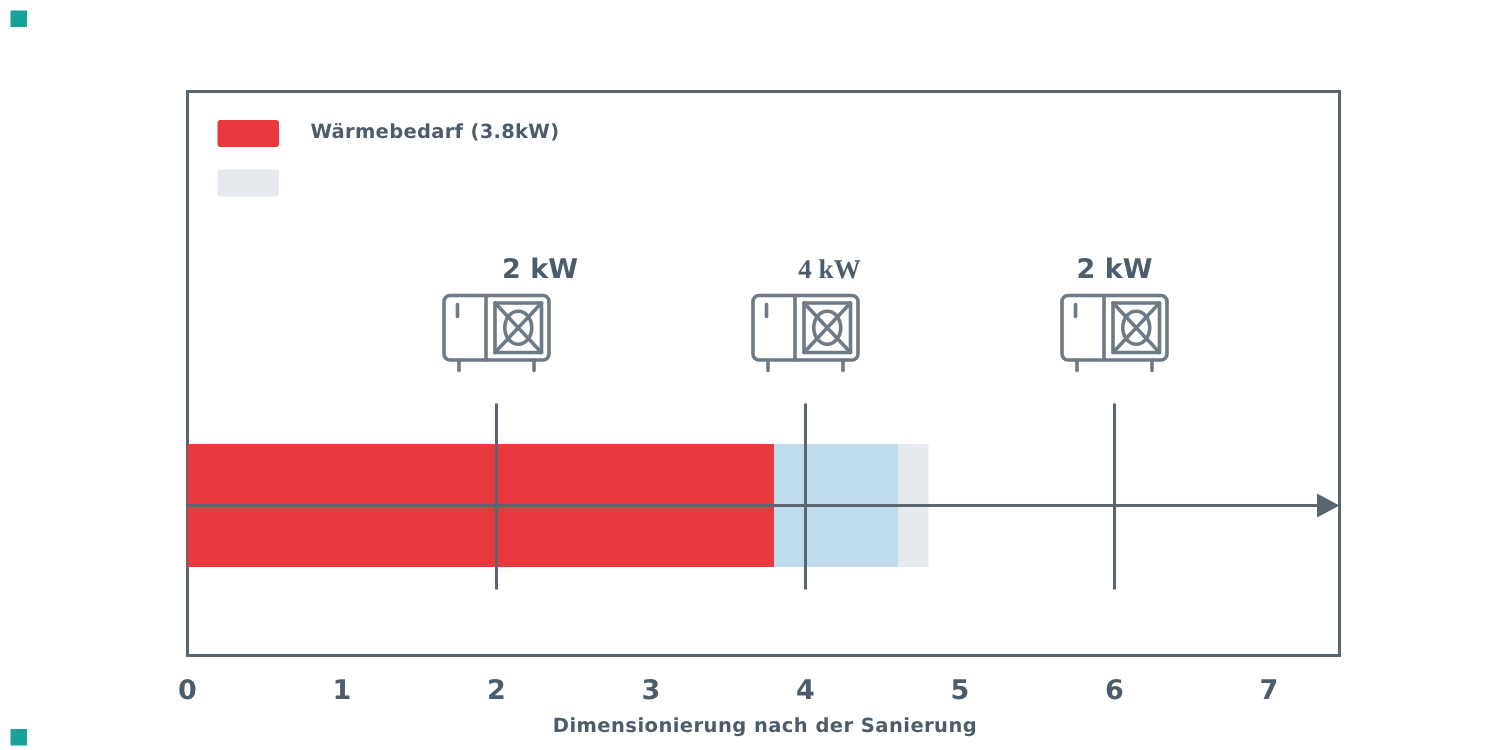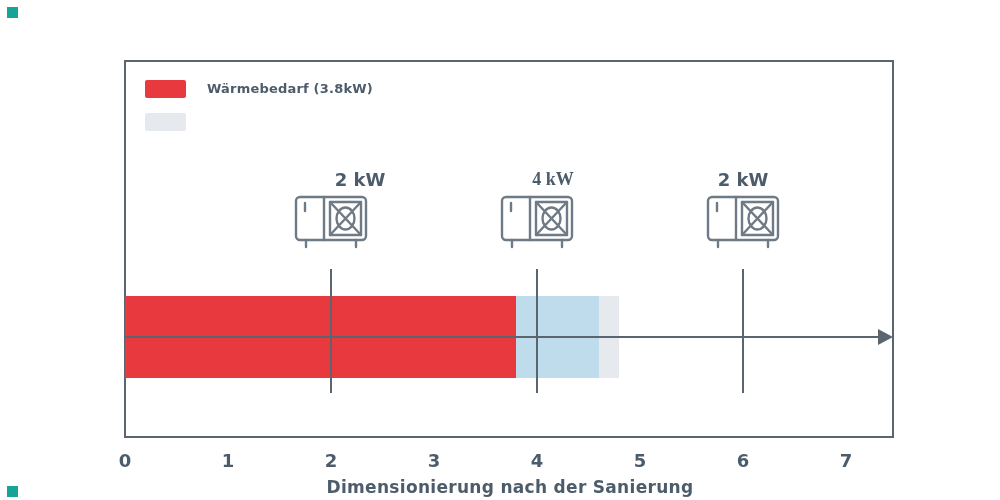--- a/index.html
+++ b/index.html
@@ -21,21 +21,21 @@
   .legend-row{display:flex;align-items:center;height:33px;}
   .legend-swatch{display:inline-block;width:41px;height:18px;margin-right:21px;border-radius:2px;flex:0 0 auto;}
   .legend-label{font-size:13px;font-weight:700;color:var(--text);letter-spacing:.2px;white-space:nowrap;}
   .marker-label{top:169px;transform:translateX(-50%);font-size:18px;font-weight:600;color:var(--text);z-index:4;white-space:nowrap;}
   .marker-icon{top:194px;transform:translateX(-50%);z-index:4;line-height:0;}
   .marker-line{top:269px;height:124px;width:2px;background:var(--frame);transform:translateX(-50%);z-index:2;}
   .bar-seg{top:296px;height:82px;z-index:1;}
   #axis-line{left:125px;top:336px;width:755px;height:2px;background:var(--frame);z-index:2;}
   #axis-arrow{left:878px;top:329px;width:0;height:0;border-left:15px solid var(--frame);border-top:8px solid transparent;border-bottom:8px solid transparent;z-index:2;}
   .tick-label{top:450px;transform:translateX(-50%);font-size:18px;font-weight:600;color:var(--text);z-index:3;}
-  #xlabel{top:477px;left:510px;transform:translateX(-50%);font-size:17px;font-weight:600;color:var(--text);letter-spacing:.3px;white-space:nowrap;z-index:3;}
+  #xlabel{top:477px;left:510px;transform:translateX(-50%);font-size:13px;font-weight:600;color:var(--text);letter-spacing:.3px;white-space:nowrap;z-index:3;}
 </style>
 </head>
 <body>
 
 <div id="chart-root">
   <div class="abs corner" id="corner-tl" style="background: rgb(23, 163, 152);"></div>
   <div class="abs corner" id="corner-bl" style="background: rgb(23, 163, 152);"></div>
   <div class="abs" id="frame"></div>
   <div class="abs" id="legend">
       <div class="legend-row">

